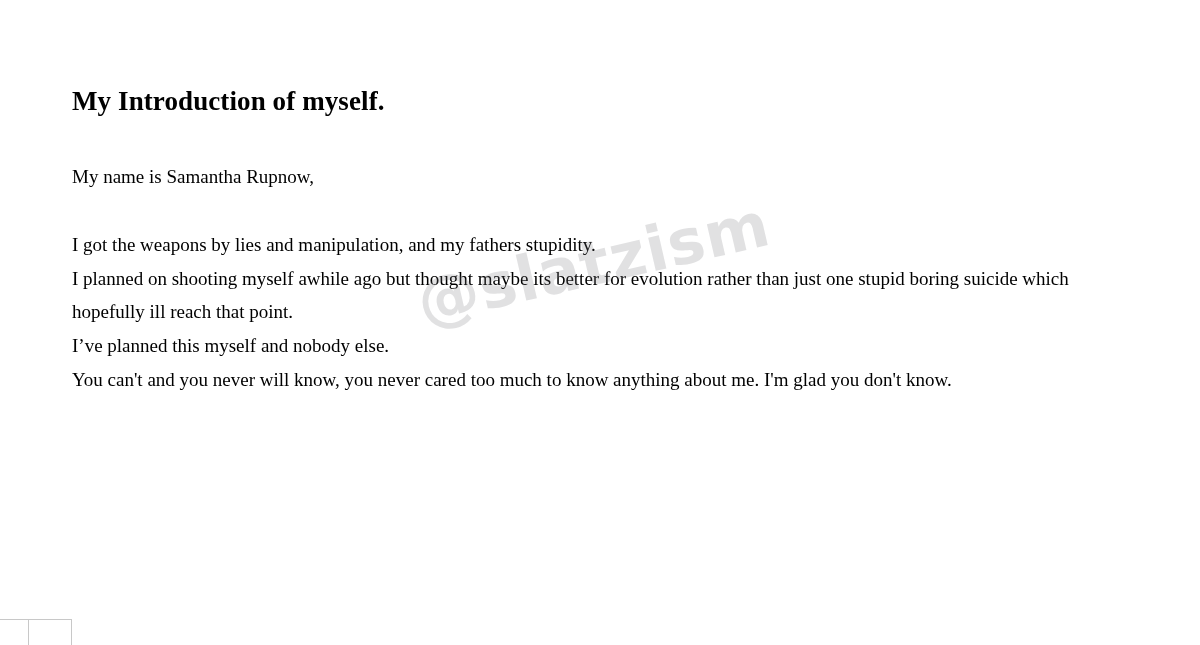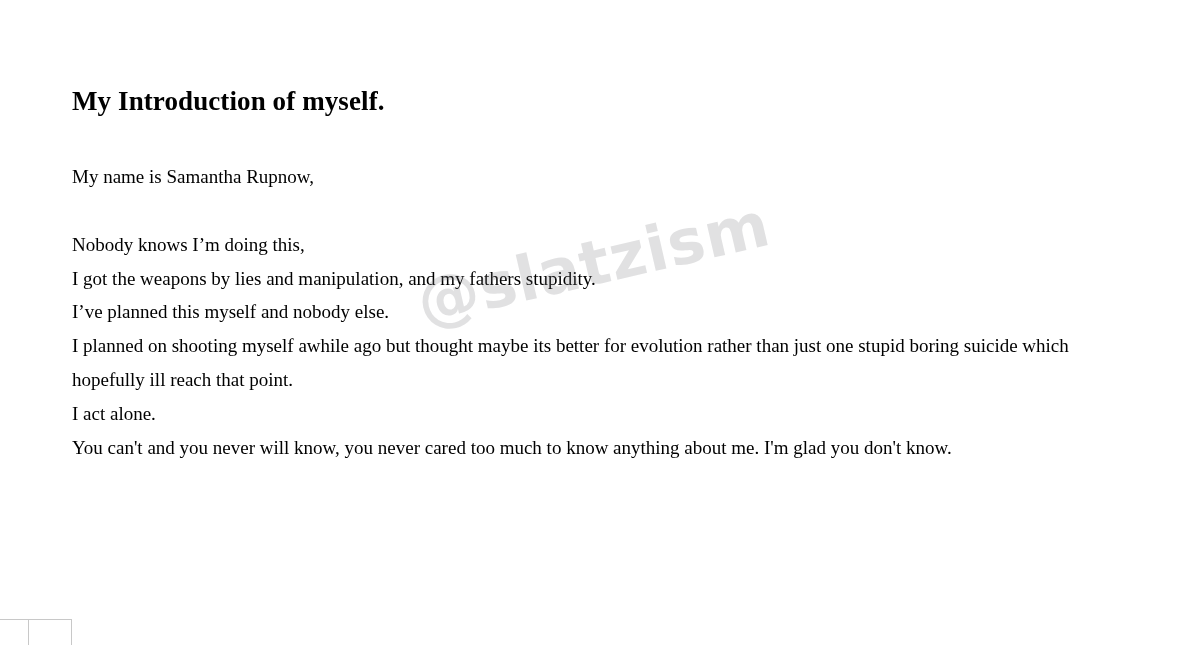--- a/index.html
+++ b/index.html
@@ -100,25 +100,23 @@
 
   <div class="doc-body">
 
     <h1 class="doc-title">My Introduction of myself.</h1>
 
     <p class="para">
       <span class="line">My name is Samantha Rupnow,</span>
     </p>
 
     <p class="para">
-      <span class="line">Nobody knows I’m doing this,</span>
       <span class="line">I got the weapons by lies and manipulation, and my fathers stupidity.</span>
+      <span class="line">I planned on shooting myself awhile ago but thought maybe its better for evolution rather than just one stupid boring suicide which hopefully ill reach that point.</span>
       <span class="line">I’ve planned this myself and nobody else.</span>
-      <span class="line">I planned on shooting myself awhile ago but thought maybe its better for evolution rather than just one stupid boring suicide which hopefully ill reach that point.</span>
-      <span class="line">I act alone.</span>
       <span class="line">You can't and you never will know, you never cared too much to know anything about me. I'm glad you don't know.</span>
     </p>
 
   </div>
 
   <div class="watermark">@slatzism</div>
 
   <div class="bottom-edge">
     <div class="seg seg-left"></div>
     <div class="seg seg-mid"></div>

